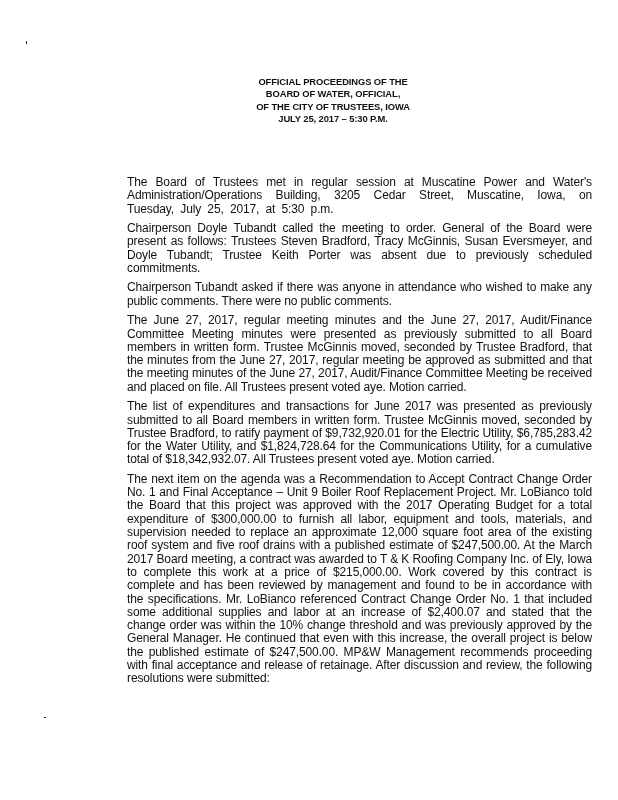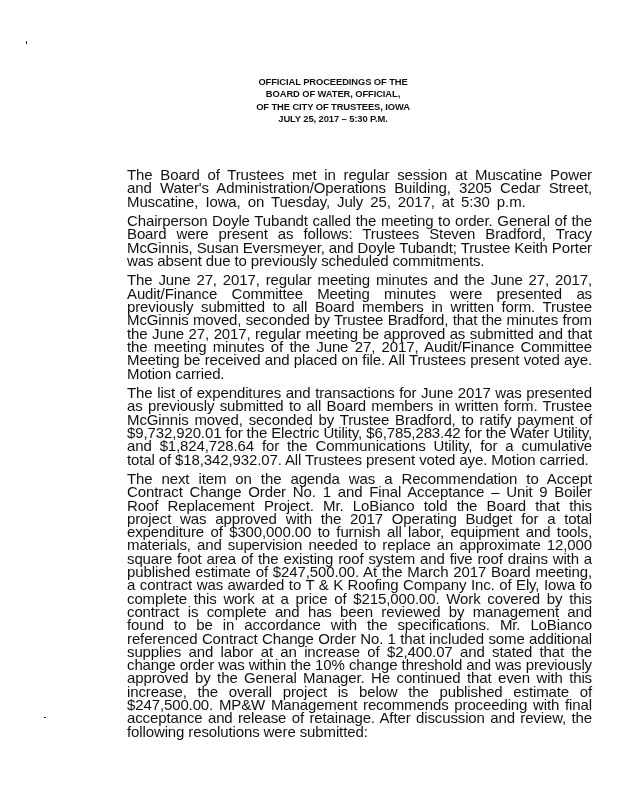--- a/index.html
+++ b/index.html
@@ -38,23 +38,23 @@
       font-weight: bold;
       font-size: 9.4px;
       line-height: 12.4px;
       letter-spacing: -0.1px;
     }
     .title-block div { white-space: nowrap; }
 
     .body {
       position: absolute;
       left: 103px;
-      top: 168px;
+      top: 176px;
       width: 465px;
-      font-size: 15px;
+      font-size: 12px;
       line-height: 13.3px;
       text-align: justify;
       letter-spacing: -0.12px;
     }
     .body p {
       margin: 0 0 6.2px 0;
       text-align: justify;
     }
     .body p.p1 { word-spacing: 3px; }
   </style>
@@ -68,17 +68,18 @@
   <div class="title-block">
     <div>OFFICIAL PROCEEDINGS OF THE</div>
     <div>BOARD OF WATER, OFFICIAL,</div>
     <div>OF THE CITY OF TRUSTEES, IOWA</div>
     <div>JULY 25, 2017 – 5:30 P.M.</div>
   </div>
 
   <div class="body">
     <p class="p1">The Board of Trustees met in regular session at Muscatine Power and Water's Administration/Operations Building, 3205 Cedar Street, Muscatine, Iowa, on Tuesday, July 25, 2017, at 5:30 p.m.</p>
     <p>Chairperson Doyle Tubandt called the meeting to order. General of the Board were present as follows: Trustees Steven Bradford, Tracy McGinnis, Susan Eversmeyer, and Doyle Tubandt; Trustee Keith Porter was absent due to previously scheduled commitments.</p>
+    <p>Chairperson Tubandt asked if there was anyone in attendance who wished to make any public comments. There were no public comments.</p>
     <p>The June 27, 2017, regular meeting minutes and the June 27, 2017, Audit/Finance Committee Meeting minutes were presented as previously submitted to all Board members in written form. Trustee McGinnis moved, seconded by Trustee Bradford, that the minutes from the June 27, 2017, regular meeting be approved as submitted and that the meeting minutes of the June 27, 2017, Audit/Finance Committee Meeting be received and placed on file. All Trustees present voted aye. Motion carried.</p>
     <p>The list of expenditures and transactions for June 2017 was presented as previously submitted to all Board members in written form. Trustee McGinnis moved, seconded by Trustee Bradford, to ratify payment of $9,732,920.01 for the Electric Utility, $6,785,283.42 for the Water Utility, and $1,824,728.64 for the Communications Utility, for a cumulative total of $18,342,932.07. All Trustees present voted aye. Motion carried.</p>
     <p>The next item on the agenda was a Recommendation to Accept Contract Change Order No. 1 and Final Acceptance – Unit 9 Boiler Roof Replacement Project. Mr. LoBianco told the Board that this project was approved with the 2017 Operating Budget for a total expenditure of $300,000.00 to furnish all labor, equipment and tools, materials, and supervision needed to replace an approximate 12,000 square foot area of the existing roof system and five roof drains with a published estimate of $247,500.00. At the March 2017 Board meeting, a contract was awarded to T &amp; K Roofing Company Inc. of Ely, Iowa to complete this work at a price of $215,000.00. Work covered by this contract is complete and has been reviewed by management and found to be in accordance with the specifications. Mr. LoBianco referenced Contract Change Order No. 1 that included some additional supplies and labor at an increase of $2,400.07 and stated that the change order was within the 10% change threshold and was previously approved by the General Manager. He continued that even with this increase, the overall project is below the published estimate of $247,500.00. MP&amp;W Management recommends proceeding with final acceptance and release of retainage. After discussion and review, the following resolutions were submitted:</p>
   </div>
 </div>
 
 </body></html>

